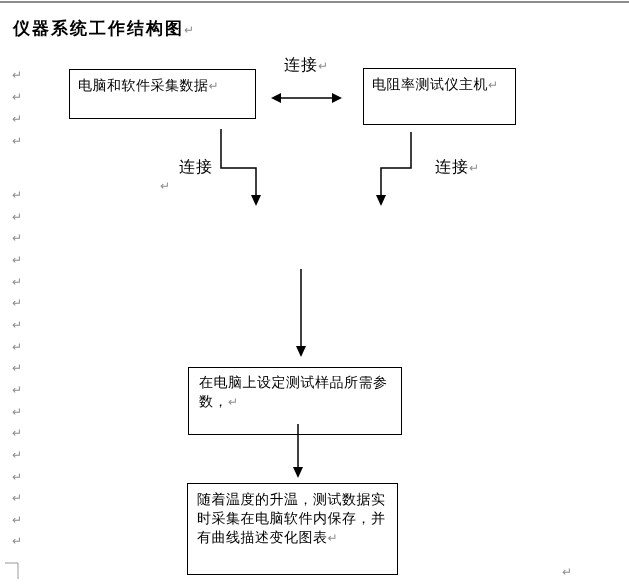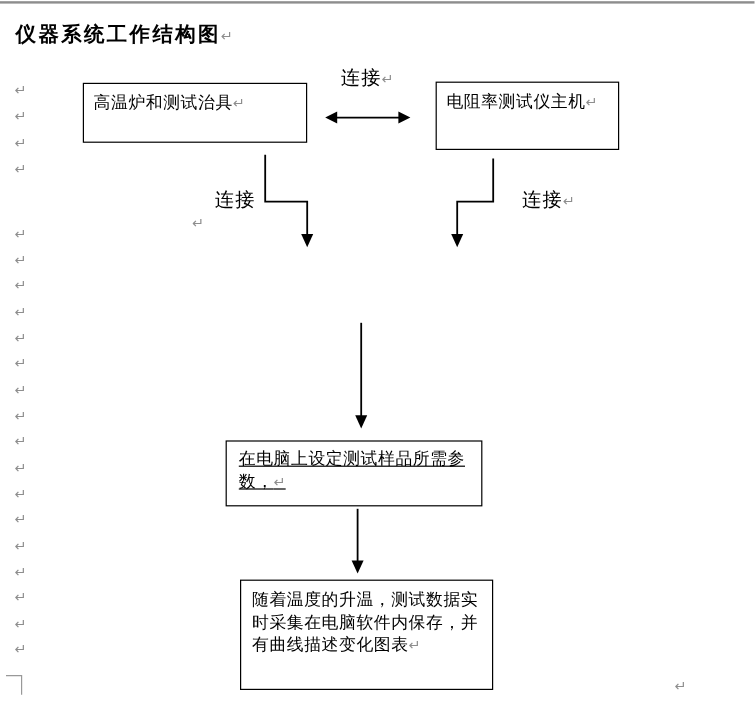--- a/index.html
+++ b/index.html
@@ -50,22 +50,22 @@
     box-sizing: border-box;
     border: 1.5px solid #000000;
     background: #ffffff;
     font-size: 14px;
     line-height: 19px;
     letter-spacing: 0.5px;
   }
   #box-furnace { left: 69px;  top: 69px;  width: 187px; height: 50px; padding: 6px 6px 0 8px; }
   #box-host    { left: 363px; top: 68px;  width: 153px; height: 57px; padding: 6px 4px 0 8px; }
   #box-acquire { left: 203px; top: 209px; width: 216px; height: 54px; padding: 5px 0 0 0; text-align: center; }
-  #box-params  { left: 188px; top: 367px; width: 214px; height: 55px; padding: 5px 12px 0 10px; text-decoration: underline; }
-  #box-record  { left: 187px; top: 483px; width: 211px; height: 92px; padding: 6px 4px 0 9px; margin-left: 13px; }
+  #box-params  { left: 188px; top: 367px; width: 214px; height: 68px; padding: 5px 12px 0 10px; }
+  #box-record  { left: 187px; top: 483px; width: 211px; height: 92px; padding: 6px 4px 0 9px; }
   .conn-label {
     position: absolute;
     font-size: 16px;
     letter-spacing: 1px;
     white-space: nowrap;
   }
   #lbl-top   { left: 284px; top: 55px; }
   #lbl-left  { left: 179px; top: 157px; }
   #lbl-right { left: 435px; top: 157px; }
   svg.overlay {
@@ -99,21 +99,21 @@
   <span class="pm" style="top:361px">↵</span>
   <span class="pm" style="top:383px">↵</span>
   <span class="pm" style="top:405px">↵</span>
   <span class="pm" style="top:426px">↵</span>
   <span class="pm" style="top:448px">↵</span>
   <span class="pm" style="top:470px">↵</span>
   <span class="pm" style="top:491px">↵</span>
   <span class="pm" style="top:513px">↵</span>
   <span class="pm" style="top:534px">↵</span>
 
-  <div class="fbox" id="box-furnace"><span>高温炉和测试治具</span><span class="pilcrow">↵</span></div>
+  <div class="fbox" id="box-furnace"><span>电脑和软件采集数据</span><span class="pilcrow">↵</span></div>
 
   <div class="fbox" id="box-host"><span>电阻率测试仪主机</span><span class="pilcrow">↵</span></div>
 
 
   <div class="fbox" id="box-params"><span>在电脑上设定测试样品所需参数，</span><span class="pilcrow">↵</span></div>
 
   <div class="fbox" id="box-record"><span>随着温度的升温，测试数据实时采集在电脑软件内保存，并有曲线描述变化图表</span><span class="pilcrow">↵</span></div>
 
   <div class="conn-label" id="lbl-top"><span>连接</span><span class="pilcrow">↵</span></div>
 

